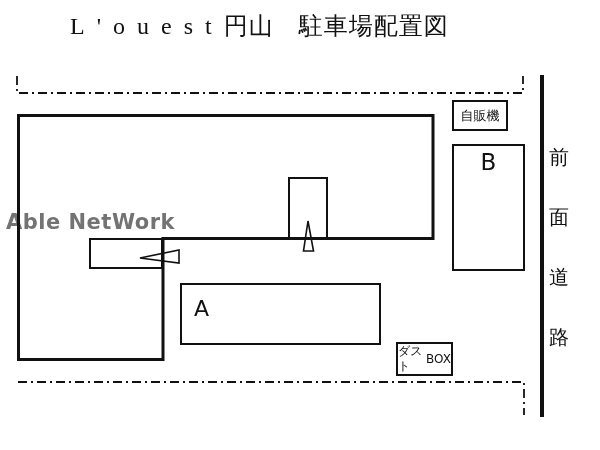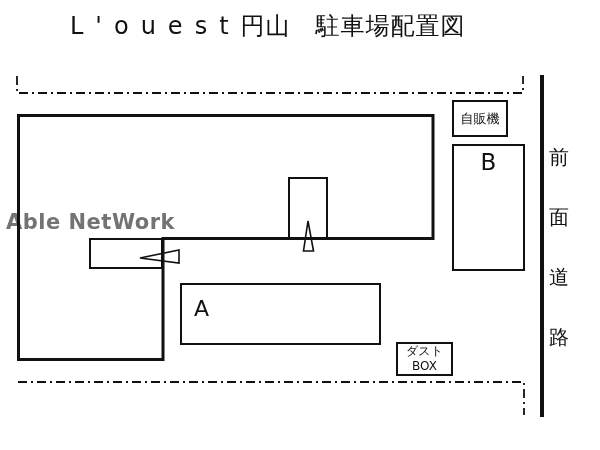--- a/index.html
+++ b/index.html
@@ -7,37 +7,37 @@
     position:relative;width:600px;height:450px;background:#ffffff;
     font-family:"DejaVu Sans","Liberation Sans",sans-serif;
     overflow:hidden;color:#111;
   }
   .abs{position:absolute;}
   
   .title{
     left:70px;top:10px;white-space:nowrap;
     font-size:24px;font-weight:500;color:#111;
   }
-  .title .latin{letter-spacing:12px;}
+  .title .latin{letter-spacing:12px;font-family:Liberation Serif, serif;}
   .title .kanji{letter-spacing:1px;text-align:center;}
   
   .watermark{
     left:6px;top:210px;font-size:21px;font-weight:bold;
     color:#737373;letter-spacing:0.5px;white-space:nowrap;
   }
   
   .box{box-sizing:border-box;border:2px solid #111;background:transparent;}
-  .vending-box{left:452px;top:100px;width:56px;height:37px;
+  .vending-box{left:452px;top:100px;width:56px;height:31px;
     display:flex;align-items:center;justify-content:center;font-size:13px;}
   .b-space{left:452px;top:144px;width:73px;height:127px;
     text-align:center;font-size:23px;padding-top:3px;}
   .a-space{left:180px;top:283px;width:201px;height:62px;
     font-size:22px;padding:11px 0 0 12px;}
   .dust-box{left:396px;top:342px;width:57px;height:34px;
-    display:flex;flex-direction:column;align-items:center;justify-content:center;
+    display:flex;align-items:center;justify-content:center;
     font-size:12px;line-height:1.25;}
   .rect-plain{border-width:2px;}
   .rect1{left:89px;top:238px;width:74px;height:31px;}
   .rect2{left:288px;top:177px;width:40px;height:62px;}
   
   .road-label{
     left:546px;top:147px;width:26px;
     display:flex;flex-direction:column;align-items:center;gap:40px;
     font-size:20px;line-height:1;color:#111;
   }

